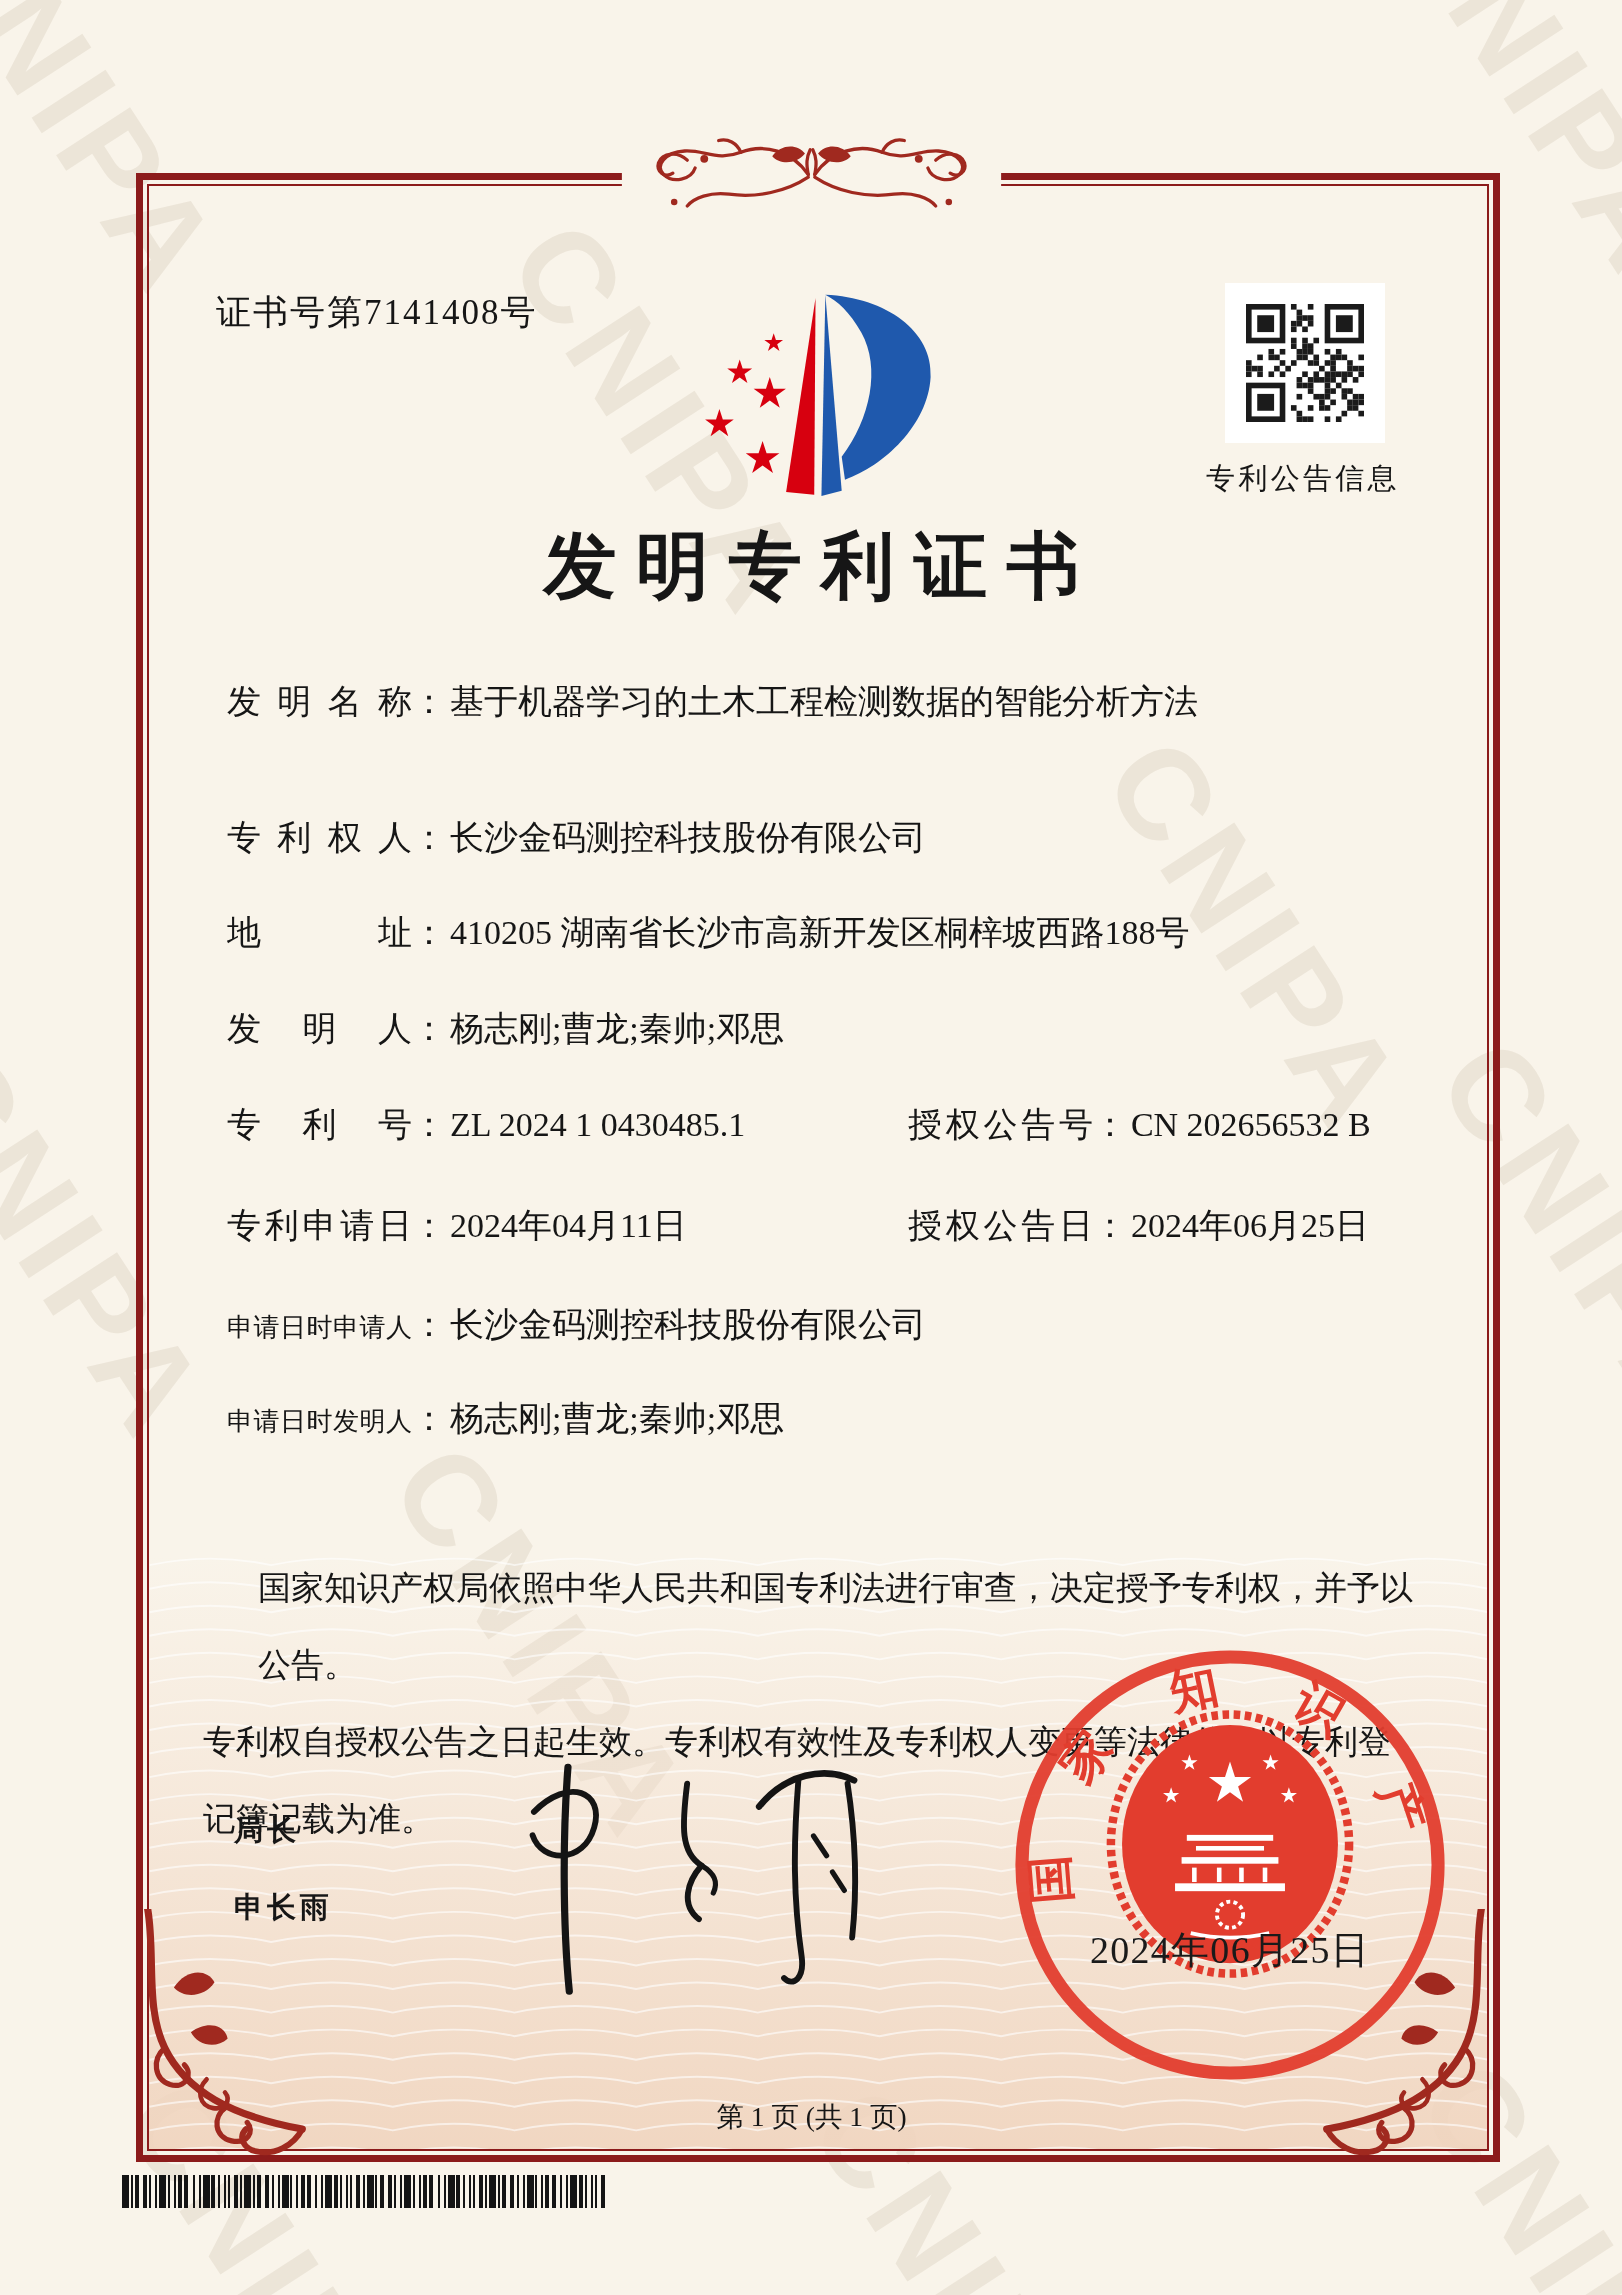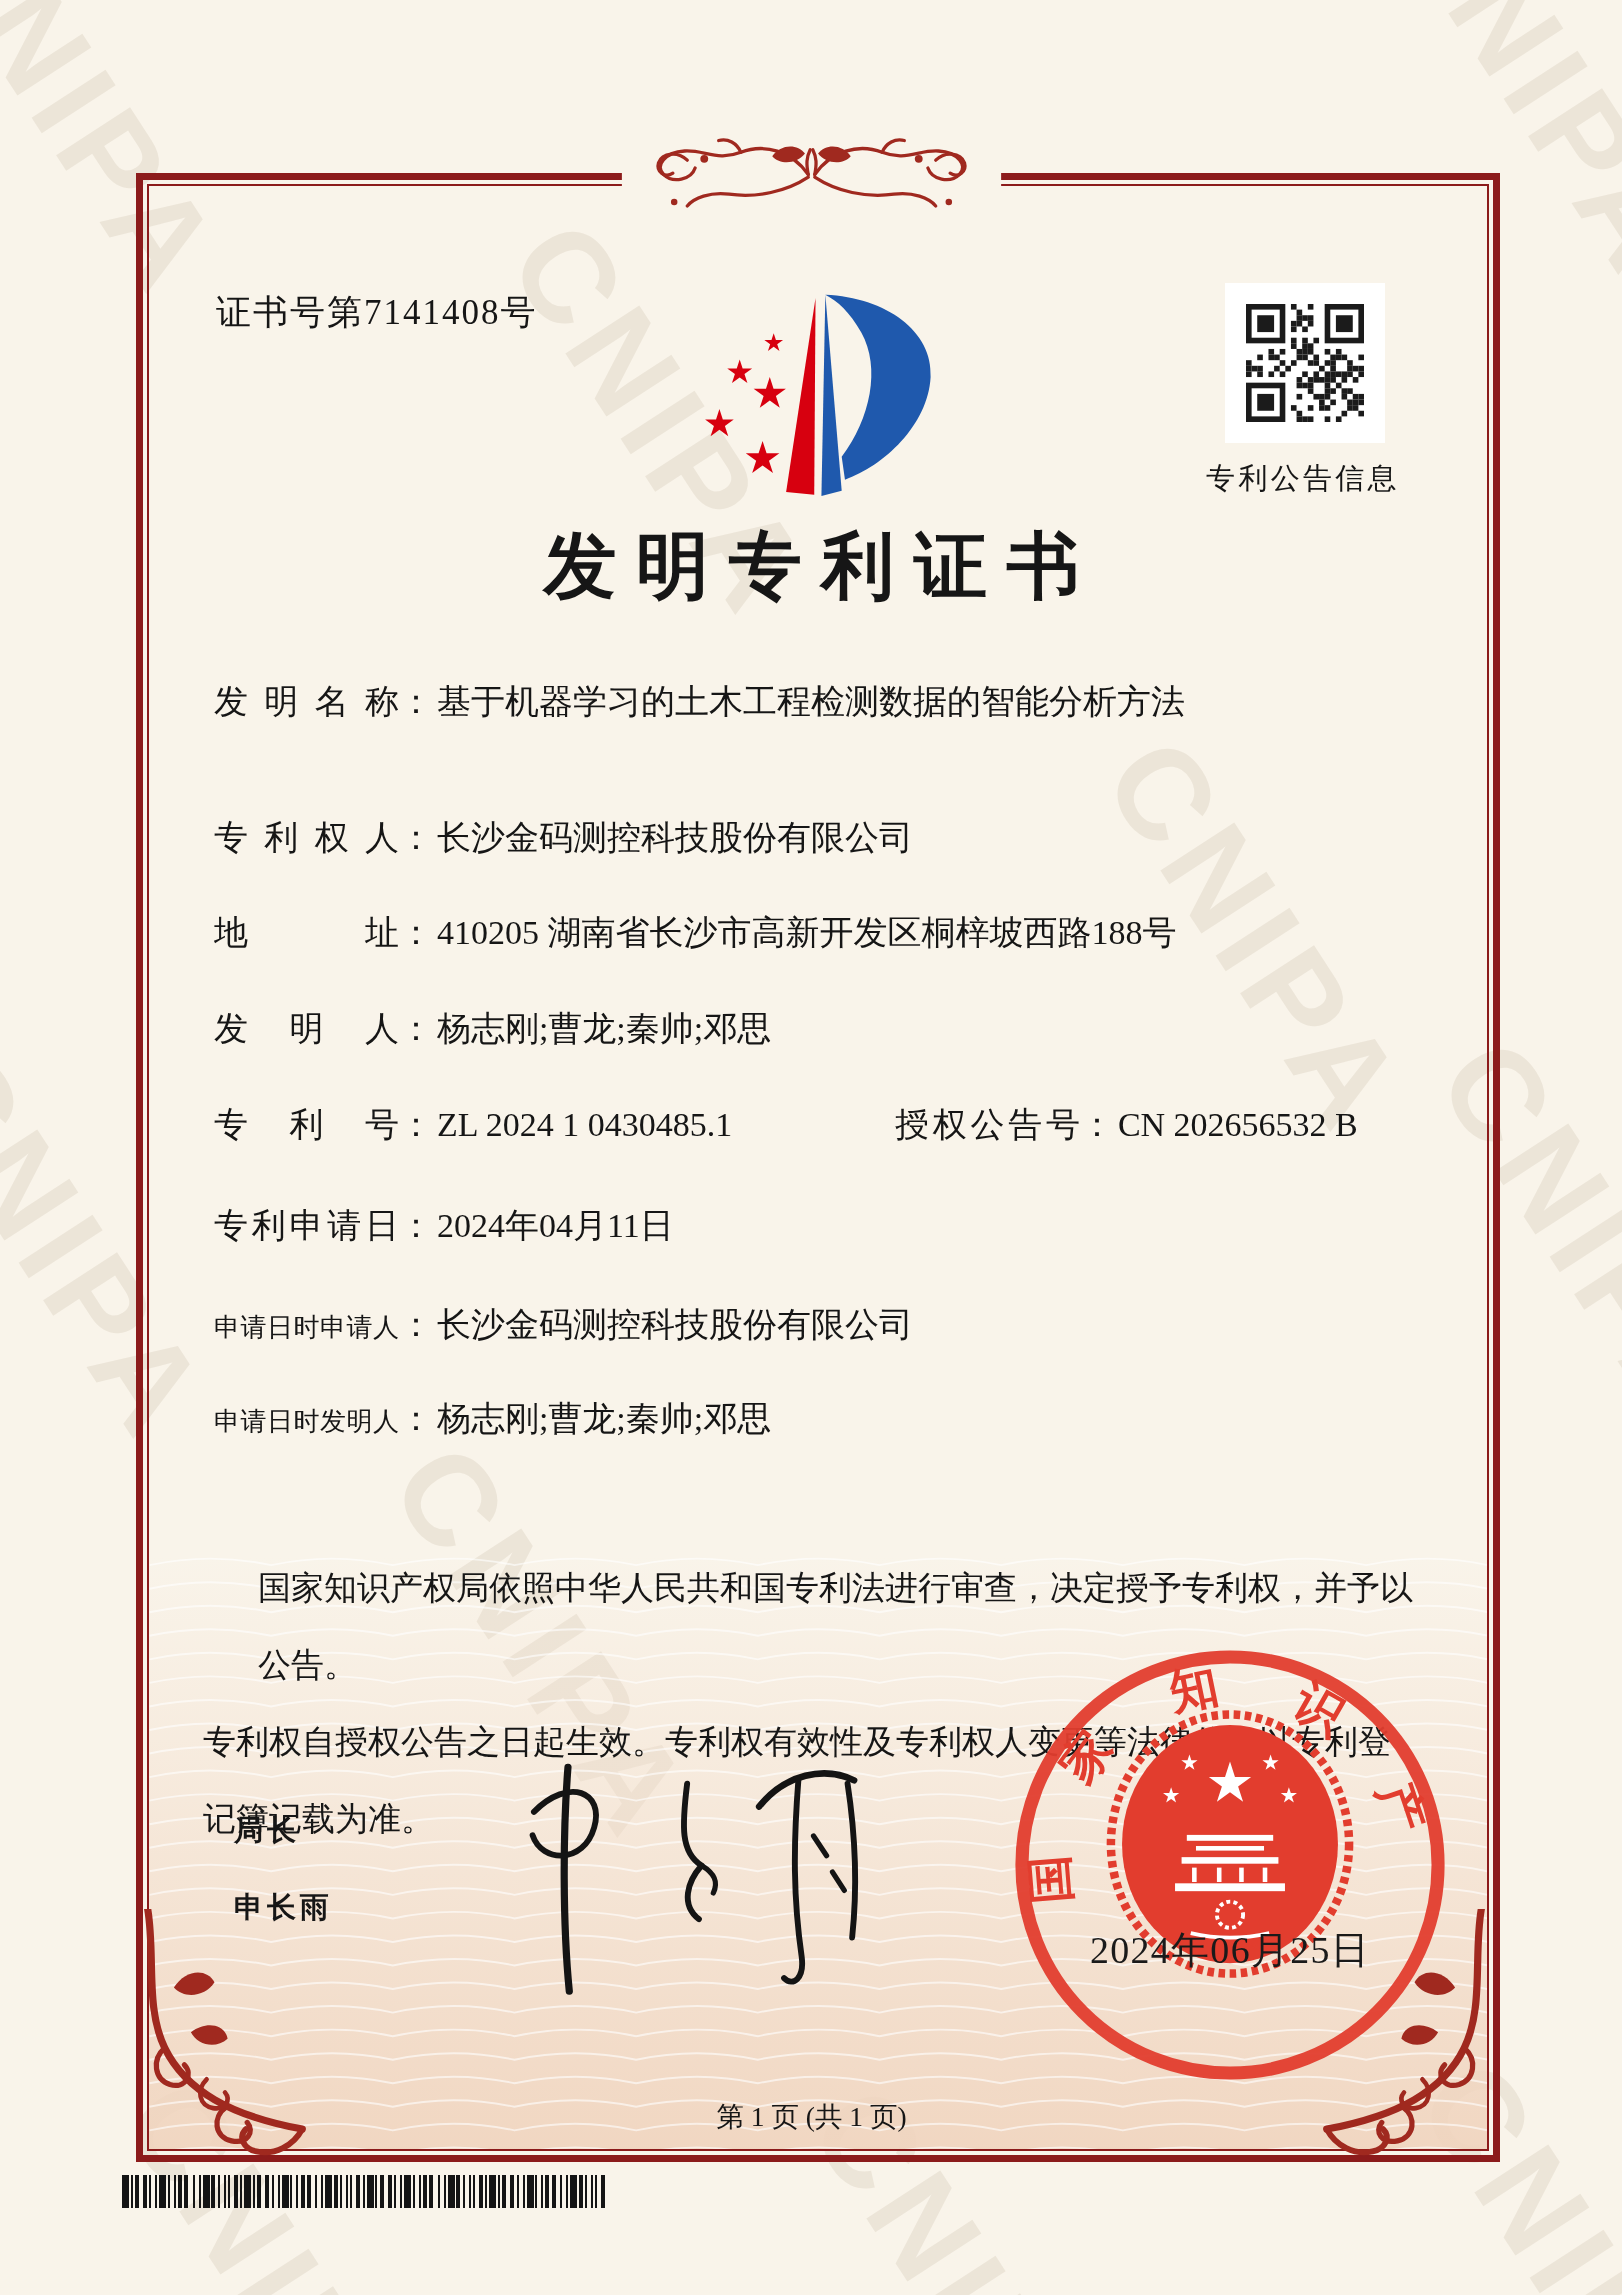--- a/index.html
+++ b/index.html
@@ -50,21 +50,21 @@
   .qr-caption{
     position:absolute; left:1205px; top:459px; width:196px; z-index:4;
     font-size:29px; letter-spacing:3.3px; text-align:center;
   }
   .title{
     position:absolute; left:0; top:518px; width:100%; z-index:4;
     text-align:center; font-size:73px; font-weight:700;
     letter-spacing:19.6px; padding-left:19.6px; box-sizing:border-box;
   }
   
-  .row{position:absolute; left:214px; right:131px; z-index:4; font-size:34px; line-height:39px;}
+  .row{position:absolute; left:227px; right:131px; z-index:4; font-size:34px; line-height:39px;}
   .flabel{display:inline-block; width:185px; text-align:justify; text-align-last:justify; vertical-align:baseline;}
   .flabel.small{font-size:26px;}
   .fvalue{margin-left:3.9px;}
   .rcol{position:absolute; left:681px; top:0; white-space:nowrap;}
   
   .legal{position:absolute; left:203px; top:1550px; width:1220px; z-index:4; font-size:33px; line-height:77px;}
   .legal .l1{padding-left:55px;}
   
   .director-label,.director-name{
     position:absolute; left:234px; z-index:4;
@@ -314,20 +314,21 @@
   </div>
   <div class="row" style="top:1009px">
     <span class="flabel">发明人</span><span>：</span><span class="fvalue">杨志刚;曹龙;秦帅;邓思</span>
   </div>
   <div class="row" style="top:1105px">
     <span class="flabel">专利号</span><span>：</span><span class="fvalue">ZL 2024 1 0430485.1</span>
     <span class="rcol"><span class="flabel">授权公告号</span><span>：</span><span class="fvalue">CN 202656532 B</span></span>
   </div>
   <div class="row" style="top:1206px">
     <span class="flabel">专利申请日</span><span>：</span><span class="fvalue">2024年04月11日</span>
+    <span class="rcol"><span class="flabel">授权公告日</span><span>：</span><span class="fvalue">2024年06月25日</span></span>
   </div>
   <div class="row" style="top:1305px">
     <span class="flabel small">申请日时申请人</span><span>：</span><span class="fvalue">长沙金码测控科技股份有限公司</span>
   </div>
   <div class="row" style="top:1399px">
     <span class="flabel small">申请日时发明人</span><span>：</span><span class="fvalue">杨志刚;曹龙;秦帅;邓思</span>
   </div>
 
   <div class="legal">
     <div class="l1">国家知识产权局依照中华人民共和国专利法进行审查，决定授予专利权，并予以公告。</div>

